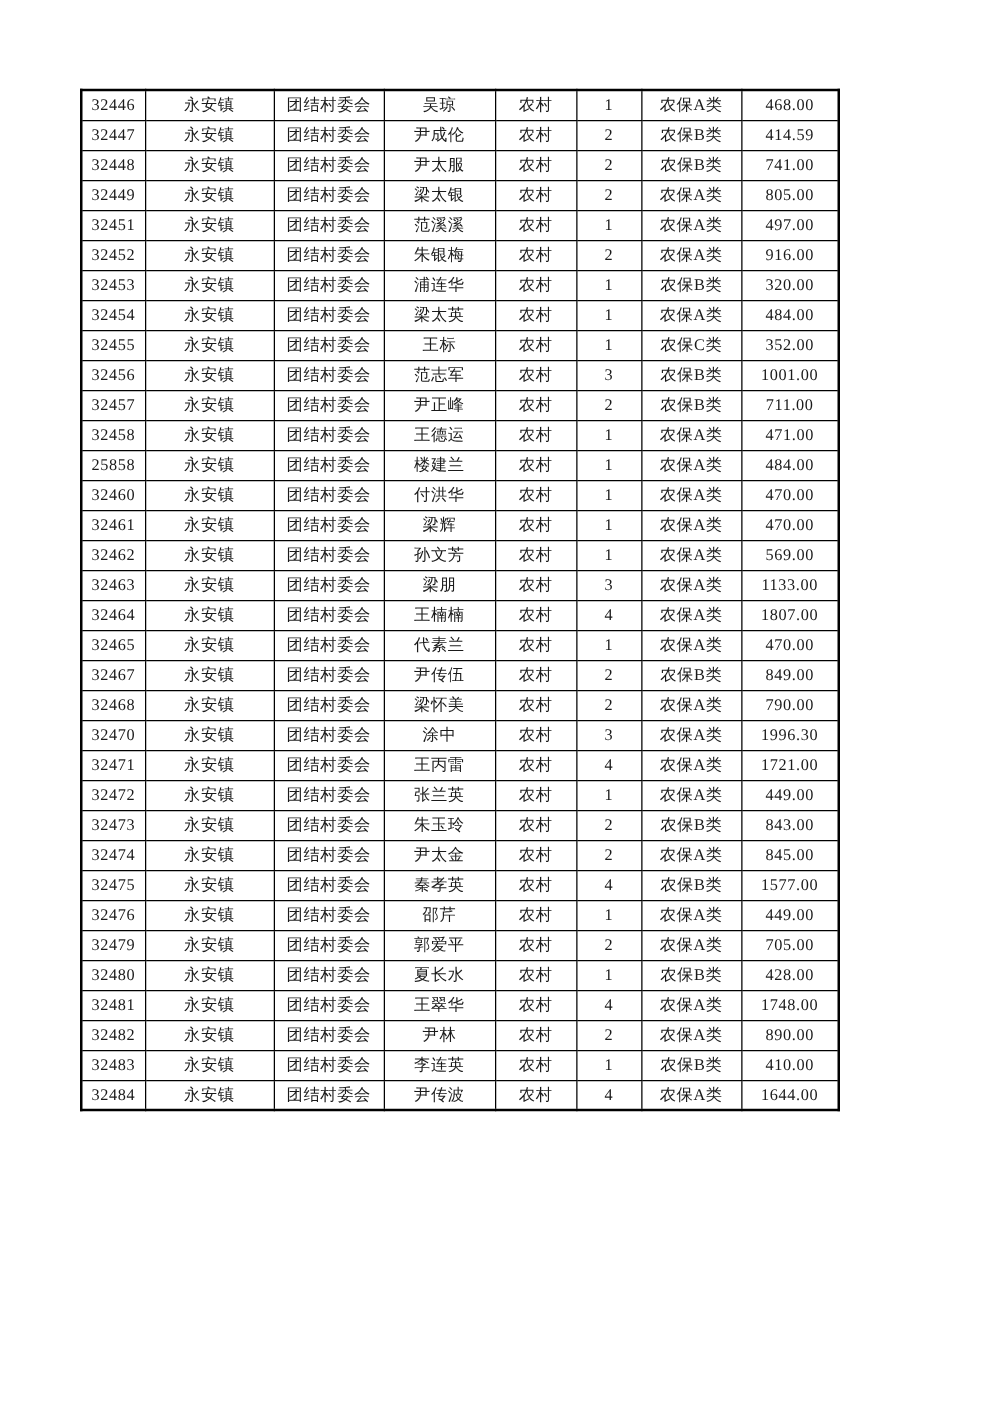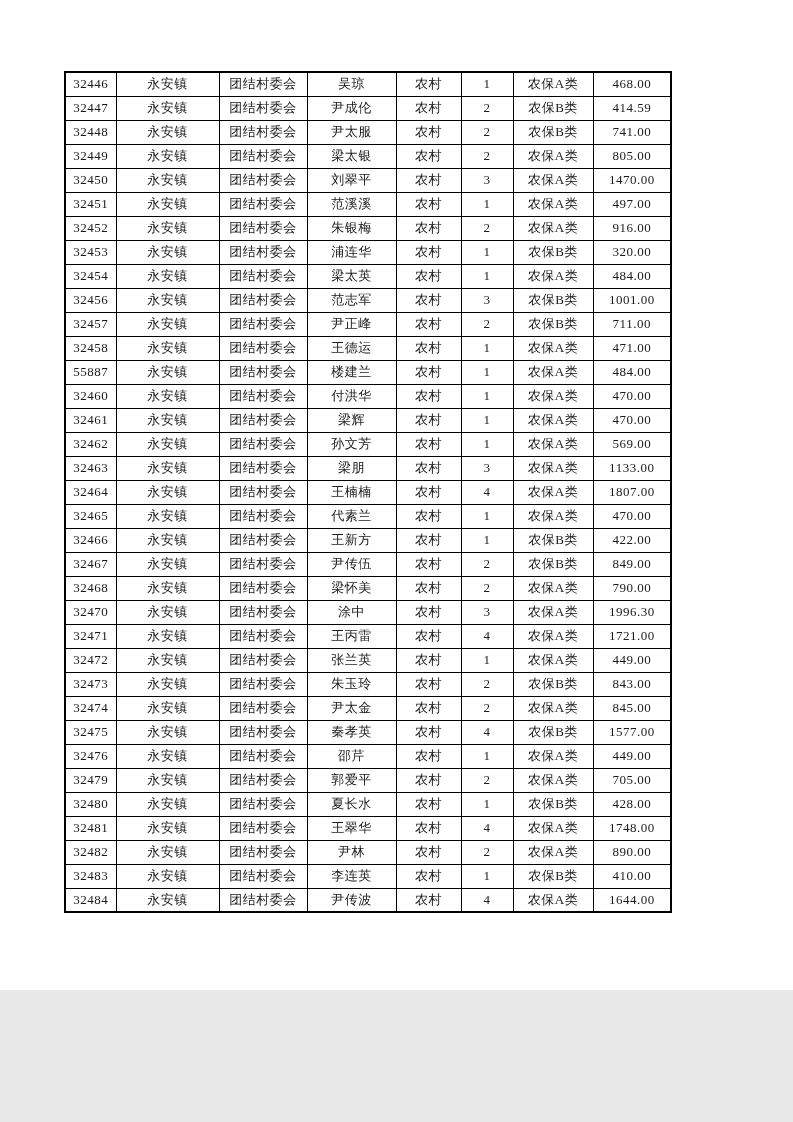--- a/index.html
+++ b/index.html
@@ -1,20 +1,20 @@
 <!DOCTYPE html>
 <html><head>
 <meta charset="utf-8">
 <style>
   * { margin: 0; padding: 0; box-sizing: border-box; }
   html, body { background: #e8e8e8; }
   .page {
     position: relative;
     width: 793px;
-    height: 990px;
+    height: 1122px;
     background: #ffffff;
     margin: 0 auto;
     overflow: hidden;
     font-family: "Liberation Serif", "DejaVu Serif", serif;
   }
   table.data-table {
     position: absolute;
     left: 64px;
     top: 71px;
     width: 606px;
@@ -93,178 +93,168 @@
           <td>32449</td>
           <td>永安镇</td>
           <td>团结村委会</td>
           <td>梁太银</td>
           <td>农村</td>
           <td>2</td>
           <td>农保A类</td>
           <td>805.00</td>
         </tr>
         <tr>
-          <td>32450</td>
-          <td>永安镇</td>
-          <td>团结村委会</td>
-          <td>刘翠平</td>
+          <td>32451</td>
+          <td>永安镇</td>
+          <td>团结村委会</td>
+          <td>范溪溪</td>
+          <td>农村</td>
+          <td>1</td>
+          <td>农保A类</td>
+          <td>497.00</td>
+        </tr>
+        <tr>
+          <td>32452</td>
+          <td>永安镇</td>
+          <td>团结村委会</td>
+          <td>朱银梅</td>
+          <td>农村</td>
+          <td>2</td>
+          <td>农保A类</td>
+          <td>916.00</td>
+        </tr>
+        <tr>
+          <td>32453</td>
+          <td>永安镇</td>
+          <td>团结村委会</td>
+          <td>浦连华</td>
+          <td>农村</td>
+          <td>1</td>
+          <td>农保B类</td>
+          <td>320.00</td>
+        </tr>
+        <tr>
+          <td>32454</td>
+          <td>永安镇</td>
+          <td>团结村委会</td>
+          <td>梁太英</td>
+          <td>农村</td>
+          <td>1</td>
+          <td>农保A类</td>
+          <td>484.00</td>
+        </tr>
+        <tr>
+          <td>32455</td>
+          <td>永安镇</td>
+          <td>团结村委会</td>
+          <td>王标</td>
+          <td>农村</td>
+          <td>1</td>
+          <td>农保C类</td>
+          <td>352.00</td>
+        </tr>
+        <tr>
+          <td>32456</td>
+          <td>永安镇</td>
+          <td>团结村委会</td>
+          <td>范志军</td>
           <td>农村</td>
           <td>3</td>
-          <td>农保A类</td>
-          <td>1470.00</td>
-        </tr>
-        <tr>
-          <td>32451</td>
-          <td>永安镇</td>
-          <td>团结村委会</td>
-          <td>范溪溪</td>
-          <td>农村</td>
-          <td>1</td>
-          <td>农保A类</td>
-          <td>497.00</td>
-        </tr>
-        <tr>
-          <td>32452</td>
-          <td>永安镇</td>
-          <td>团结村委会</td>
-          <td>朱银梅</td>
-          <td>农村</td>
-          <td>2</td>
-          <td>农保A类</td>
-          <td>916.00</td>
-        </tr>
-        <tr>
-          <td>32453</td>
-          <td>永安镇</td>
-          <td>团结村委会</td>
-          <td>浦连华</td>
-          <td>农村</td>
-          <td>1</td>
-          <td>农保B类</td>
-          <td>320.00</td>
-        </tr>
-        <tr>
-          <td>32454</td>
-          <td>永安镇</td>
-          <td>团结村委会</td>
-          <td>梁太英</td>
+          <td>农保B类</td>
+          <td>1001.00</td>
+        </tr>
+        <tr>
+          <td>32457</td>
+          <td>永安镇</td>
+          <td>团结村委会</td>
+          <td>尹正峰</td>
+          <td>农村</td>
+          <td>2</td>
+          <td>农保B类</td>
+          <td>711.00</td>
+        </tr>
+        <tr>
+          <td>32458</td>
+          <td>永安镇</td>
+          <td>团结村委会</td>
+          <td>王德运</td>
+          <td>农村</td>
+          <td>1</td>
+          <td>农保A类</td>
+          <td>471.00</td>
+        </tr>
+        <tr>
+          <td>25858</td>
+          <td>永安镇</td>
+          <td>团结村委会</td>
+          <td>楼建兰</td>
           <td>农村</td>
           <td>1</td>
           <td>农保A类</td>
           <td>484.00</td>
         </tr>
         <tr>
-          <td>32456</td>
-          <td>永安镇</td>
-          <td>团结村委会</td>
-          <td>范志军</td>
+          <td>32460</td>
+          <td>永安镇</td>
+          <td>团结村委会</td>
+          <td>付洪华</td>
+          <td>农村</td>
+          <td>1</td>
+          <td>农保A类</td>
+          <td>470.00</td>
+        </tr>
+        <tr>
+          <td>32461</td>
+          <td>永安镇</td>
+          <td>团结村委会</td>
+          <td>梁辉</td>
+          <td>农村</td>
+          <td>1</td>
+          <td>农保A类</td>
+          <td>470.00</td>
+        </tr>
+        <tr>
+          <td>32462</td>
+          <td>永安镇</td>
+          <td>团结村委会</td>
+          <td>孙文芳</td>
+          <td>农村</td>
+          <td>1</td>
+          <td>农保A类</td>
+          <td>569.00</td>
+        </tr>
+        <tr>
+          <td>32463</td>
+          <td>永安镇</td>
+          <td>团结村委会</td>
+          <td>梁朋</td>
           <td>农村</td>
           <td>3</td>
-          <td>农保B类</td>
-          <td>1001.00</td>
-        </tr>
-        <tr>
-          <td>32457</td>
-          <td>永安镇</td>
-          <td>团结村委会</td>
-          <td>尹正峰</td>
-          <td>农村</td>
-          <td>2</td>
-          <td>农保B类</td>
-          <td>711.00</td>
-        </tr>
-        <tr>
-          <td>32458</td>
-          <td>永安镇</td>
-          <td>团结村委会</td>
-          <td>王德运</td>
-          <td>农村</td>
-          <td>1</td>
-          <td>农保A类</td>
-          <td>471.00</td>
-        </tr>
-        <tr>
-          <td>55887</td>
-          <td>永安镇</td>
-          <td>团结村委会</td>
-          <td>楼建兰</td>
-          <td>农村</td>
-          <td>1</td>
-          <td>农保A类</td>
-          <td>484.00</td>
-        </tr>
-        <tr>
-          <td>32460</td>
-          <td>永安镇</td>
-          <td>团结村委会</td>
-          <td>付洪华</td>
+          <td>农保A类</td>
+          <td>1133.00</td>
+        </tr>
+        <tr>
+          <td>32464</td>
+          <td>永安镇</td>
+          <td>团结村委会</td>
+          <td>王楠楠</td>
+          <td>农村</td>
+          <td>4</td>
+          <td>农保A类</td>
+          <td>1807.00</td>
+        </tr>
+        <tr>
+          <td>32465</td>
+          <td>永安镇</td>
+          <td>团结村委会</td>
+          <td>代素兰</td>
           <td>农村</td>
           <td>1</td>
           <td>农保A类</td>
           <td>470.00</td>
-        </tr>
-        <tr>
-          <td>32461</td>
-          <td>永安镇</td>
-          <td>团结村委会</td>
-          <td>梁辉</td>
-          <td>农村</td>
-          <td>1</td>
-          <td>农保A类</td>
-          <td>470.00</td>
-        </tr>
-        <tr>
-          <td>32462</td>
-          <td>永安镇</td>
-          <td>团结村委会</td>
-          <td>孙文芳</td>
-          <td>农村</td>
-          <td>1</td>
-          <td>农保A类</td>
-          <td>569.00</td>
-        </tr>
-        <tr>
-          <td>32463</td>
-          <td>永安镇</td>
-          <td>团结村委会</td>
-          <td>梁朋</td>
-          <td>农村</td>
-          <td>3</td>
-          <td>农保A类</td>
-          <td>1133.00</td>
-        </tr>
-        <tr>
-          <td>32464</td>
-          <td>永安镇</td>
-          <td>团结村委会</td>
-          <td>王楠楠</td>
-          <td>农村</td>
-          <td>4</td>
-          <td>农保A类</td>
-          <td>1807.00</td>
-        </tr>
-        <tr>
-          <td>32465</td>
-          <td>永安镇</td>
-          <td>团结村委会</td>
-          <td>代素兰</td>
-          <td>农村</td>
-          <td>1</td>
-          <td>农保A类</td>
-          <td>470.00</td>
-        </tr>
-        <tr>
-          <td>32466</td>
-          <td>永安镇</td>
-          <td>团结村委会</td>
-          <td>王新方</td>
-          <td>农村</td>
-          <td>1</td>
-          <td>农保B类</td>
-          <td>422.00</td>
         </tr>
         <tr>
           <td>32467</td>
           <td>永安镇</td>
           <td>团结村委会</td>
           <td>尹传伍</td>
           <td>农村</td>
           <td>2</td>
           <td>农保B类</td>
           <td>849.00</td>

